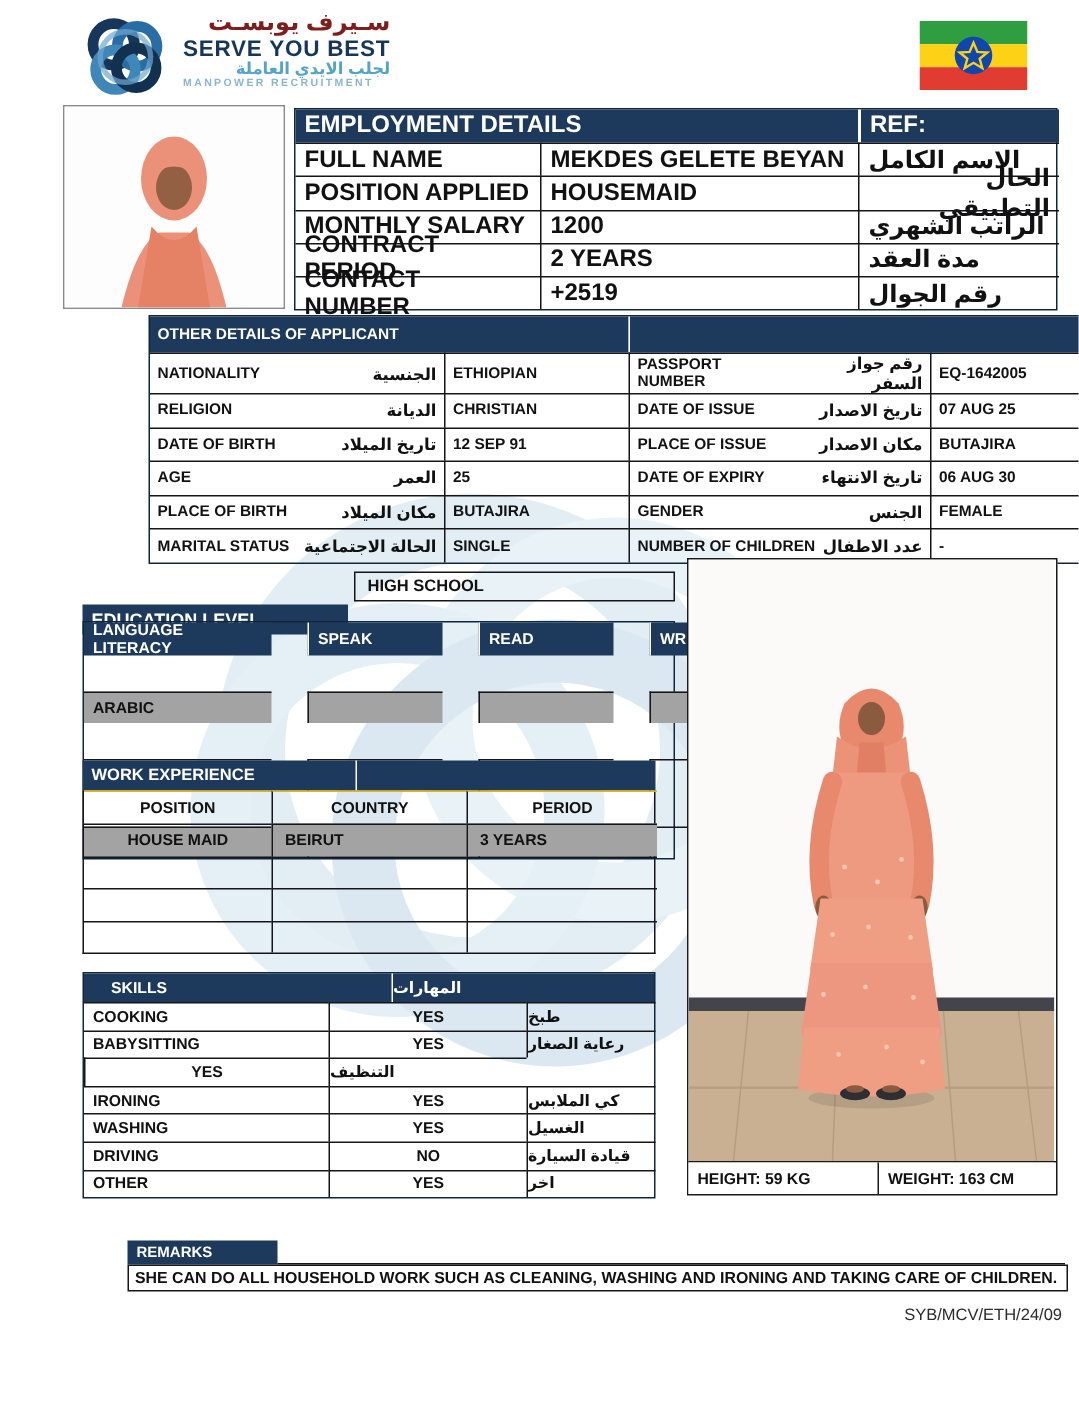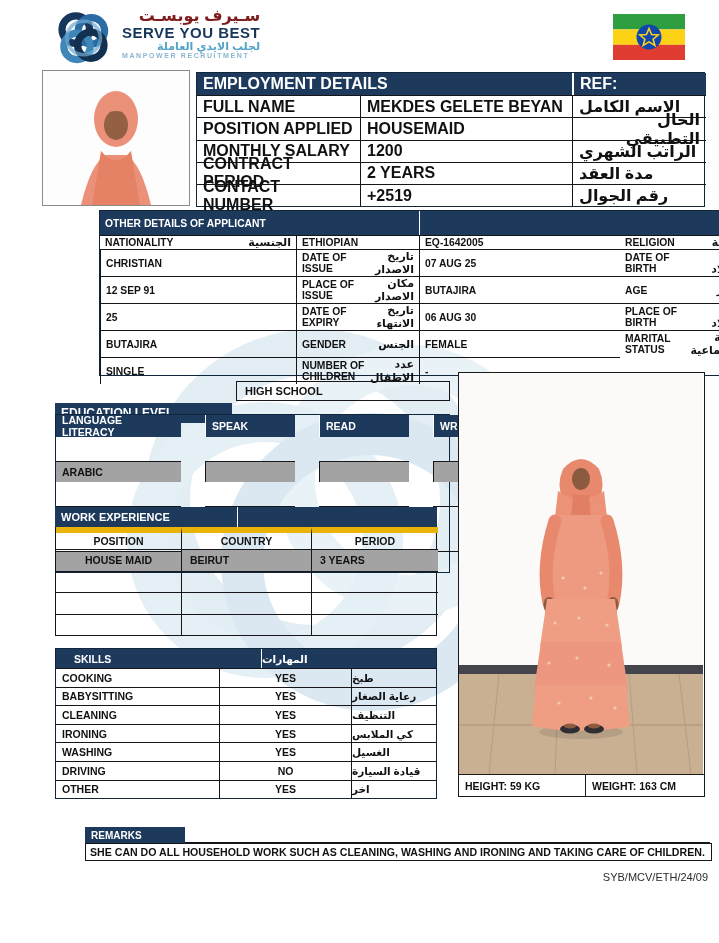--- a/index.html
+++ b/index.html
@@ -83,21 +83,21 @@
   
   #we-bar { left:55px; top:507px; width:382px; height:20px; display:flex; align-items:center; }
   #we-bar .t { width:182px; padding-left:6px; font-size:11px; font-weight:bold; }
   #we-bar .sp { flex:1; height:100%; border-left:1px solid #fff; }
   #we-table {
     left:55px; top:527px; width:382px;
     display:grid; grid-template-columns:125px 130px 127px; grid-template-rows:22px repeat(4, 21.5px);
     border:1.5px solid #15151a; border-top:none;
   }
   #we-table > div { display:flex; align-items:center; font-size:10.5px; font-weight:bold; padding:0 8px; }
-  .we-h { justify-content:center; border-top:6px solid #eab308; }
+  .we-h { justify-content:center; border-top:1px solid #eab308; }
   .we-c { border-top:1px solid #15151a; }
   .we-c.cc { justify-content:center; }
   .we-c.cl, .we-h.cl { border-left:1px solid #15151a; }
 
   
   #sk-table { left:55px; top:648px; width:382px; border:1.5px solid #10263d; }
   #sk-head { display:flex; height:19px; align-items:center;padding-left:12px; }
   #sk-head .t { width:193px; padding-left:6px; font-size:10.5px; font-weight:bold; }
   #sk-head .a { flex:1; height:100%; border-left:1px solid #fff; display:flex; align-items:center;
     justify-content:flex-end; padding-right:6px; direction:rtl; font-size:10.5px; font-weight:bold; }
@@ -197,20 +197,24 @@
 
 <div id="od-table" class="abs layer">
   <div class="navy od-h1">OTHER DETAILS OF APPLICANT</div>
   <div class="navy od-h2"></div>
 
   <div class="od-lbl">
     <span>NATIONALITY</span>
     <span class="od-ar">الجنسية</span>
   </div>
   <div class="od-val">ETHIOPIAN</div>
+  <div class="od-lbl r">
+    <span>PASSPORT NUMBER</span>
+    <span class="od-ar">رقم جواز السفر</span>
+  </div>
   <div class="od-val">EQ-1642005</div>
 
   <div class="od-lbl">
     <span>RELIGION</span>
     <span class="od-ar">الديانة</span>
   </div>
   <div class="od-val">CHRISTIAN</div>
   <div class="od-lbl r">
     <span>DATE OF ISSUE</span>
     <span class="od-ar">تاريخ الاصدار</span>
@@ -322,21 +326,20 @@
     <div class="sk-l">COOKING</div>
     <div class="sk-v">YES</div>
     <div class="sk-a">طبخ</div>
   </div>
   <div class="sk-row">
     <div class="sk-l">BABYSITTING</div>
     <div class="sk-v">YES</div>
     <div class="sk-a">رعاية الصغار</div>
   </div>
   <div class="sk-row">
-    <div class="sk-l">CLEANING</div>
     <div class="sk-v">YES</div>
     <div class="sk-a">التنظيف</div>
   </div>
   <div class="sk-row">
     <div class="sk-l">IRONING</div>
     <div class="sk-v">YES</div>
     <div class="sk-a">كي الملابس</div>
   </div>
   <div class="sk-row">
     <div class="sk-l">WASHING</div>

